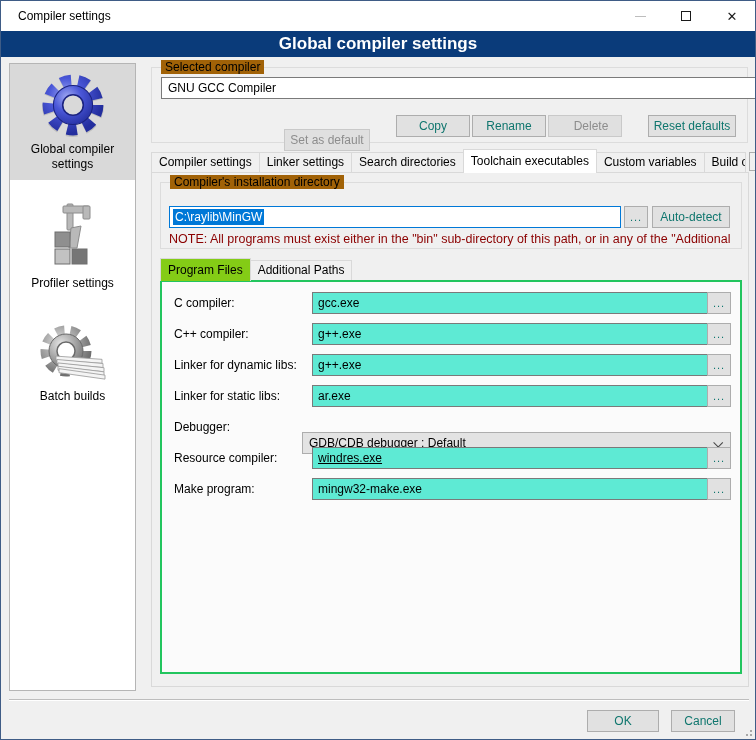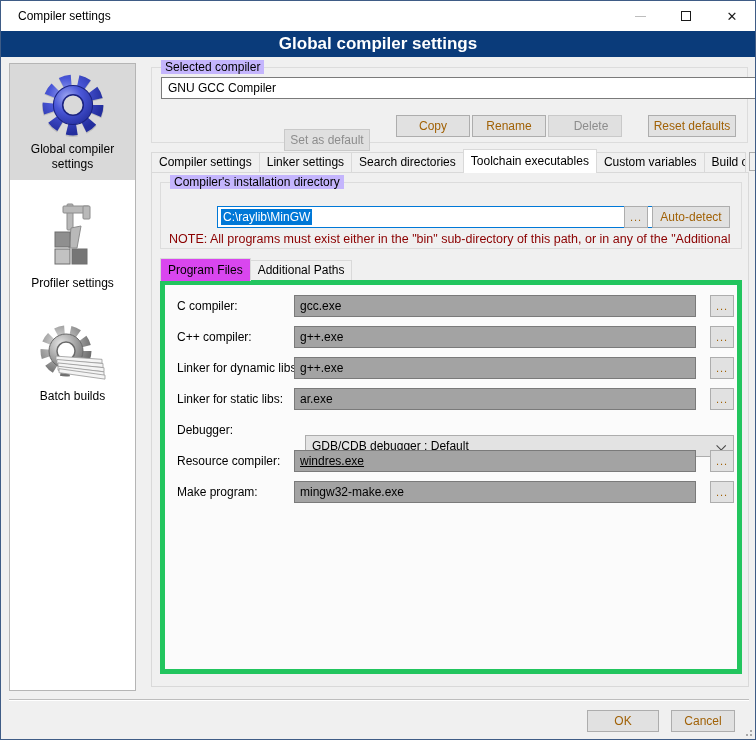--- a/index.html
+++ b/index.html
@@ -29,32 +29,32 @@
   .sidebar { position:absolute; left:8px; top:6px; width:127px; height:628px;
              background:#FFF; border:1px solid #B5B5B5; overflow:hidden; }
   .side-item { text-align:center; padding:6px 2px 8px 2px; cursor:default; }
   .side-item.selected { background:#D9D9D9; }
   .side-item .ic { display:block; margin:2px auto 4px auto; }
   .side-item .lbl { display:block; font-size:12px; line-height:15px; color:#000; }
   .side-item + .side-item { margin-top:14px; }
 
   
   .groupbox { position:absolute; border:1px solid #DCDCDC; }
-  .groupbox > .glabel { position:absolute; left:9px; top:-8px; background:#c4b5fd; padding:0 4px; font-size:12px; }
+  .groupbox > .glabel { position:absolute; left:9px; top:-8px; background:#a16207; padding:0 4px; font-size:12px; }
 
   
   .combo { position:absolute; background:#FFF; border:1px solid #7A7A7A; height:22px;
            display:flex; align-items:center; padding-left:6px; cursor:default; }
   .combo.gray { background:#E3E3E3; border-color:#ADADAD; }
   .combo .chev { position:absolute; right:9px; top:7px; width:7px; height:7px;
                  border-right:1px solid #444; border-bottom:1px solid #444; transform:rotate(45deg) translateY(-1px); }
 
   
   .btn { position:absolute; height:22px; background:#E1E1E1; border:1px solid #ADADAD;
-         font-family:"Liberation Sans", sans-serif; font-size:12px; color:#a16207;
+         font-family:"Liberation Sans", sans-serif; font-size:12px; color:#0f766e;
          display:flex; align-items:center; justify-content:center; }
   .btn.disabled { color:#8D8D8D; border-color:#C9C9C9; background:#E0E0E0; }
 
   
   .tabstrip { position:absolute; left:150px; top:92px; height:24px; display:flex; align-items:flex-end; }
   .tab { height:21px; background:#F0F0F0; border:1px solid #D9D9D9; padding:0 7px;
          line-height:19px; font-size:12px; margin-left:-1px; white-space:nowrap; }
   .tab:first-child { margin-left:0; }
   .tab.active { height:24px; background:#FFF; border-bottom:none; line-height:22px; position:relative; z-index:3; }
   .tab.truncated { width:42px; overflow:hidden; padding-right:0; }
@@ -63,33 +63,33 @@
               display:flex; align-items:center; justify-content:center; margin-left:1px; }
   .tri-l { width:0; height:0; border-top:4px solid transparent; border-bottom:4px solid transparent; border-right:5px solid #000; }
 
   
   .tabpanel { position:absolute; left:150px; top:115px; width:598px; height:515px;
               background:#F0F0F0; border:1px solid #D9D9D9; z-index:1; }
 
   
   .dirgroup { left:8px; top:9px; width:582px; height:67px; }
   .dirinput { position:absolute; left:8px; top:23px; width:452px; height:22px; background:#FFF;
-              border:1px solid #0078D7; display:flex; align-items:center; padding-left:3px;margin-left:48px; }
+              border:1px solid #0078D7; display:flex; align-items:center; padding-left:3px; }
   .dirinput .sel { background:#0078D7; color:#FFF; padding:1px 2px; font-size:12px; }
   .note { position:absolute; left:8px; top:49px; width:568px; color:#8B0000; font-size:12.5px;
           white-space:nowrap; overflow:hidden; }
 
   
   .subtabstrip { position:absolute; left:8px; top:85px; height:23px; display:flex; align-items:flex-end; }
   .subpanel { position:absolute; left:8px; top:107px; width:582px; height:394px;
-              background:#FBFBFB; border:5px solid #22c55e; }
+              background:#FBFBFB; border:2px solid #22c55e; }
 
   
   .frm-label { position:absolute; left:12px; font-size:12px; line-height:22px; }
-  .frm-input { position:absolute; left:129px; width:402px; height:22px; background:#a3a3a3;
+  .frm-input { position:absolute; left:150px; width:402px; height:22px; background:#5eead4;
                border:1px solid #7A7A7A; font-family:"Liberation Sans", sans-serif;
                font-size:12px; padding-left:5px; }
   .frm-browse { left:545px; width:24px; font-size:11px; letter-spacing:1px; }
 
   
   .divider { position:absolute; left:8px; top:642px; width:740px; border-top:1px solid #BDBDBD; border-bottom:1px solid #FFF; }
   .grip { position:absolute; right:3px; bottom:3px; width:9px; height:9px; }
   .grip i { position:absolute; width:2px; height:2px; background:#A8A8A8; }
 </style>
 </head>
@@ -210,21 +210,21 @@
         <span class="glabel">Compiler's installation directory</span>
         <div class="dirinput">
           <span class="sel">C:\raylib\MinGW</span>
         </div>
         <button class="btn" style="left:463px; top:23px; width:24px; font-size:11px; letter-spacing:1px;">...</button>
         <button class="btn" style="left:491px; top:23px; width:78px;">Auto-detect</button>
         <div class="note">NOTE: All programs must exist either in the "bin" sub-directory of this path, or in any of the "Additional</div>
       </div>
 
       <div class="subtabstrip">
-        <div class="tab active" style="height:23px; background:#d946ef;">Program Files</div>
+        <div class="tab active" style="height:23px; background:#84cc16;">Program Files</div>
         <div class="tab">Additional Paths</div>
       </div>
 
       <div class="subpanel">
 
         <span class="frm-label" style="top:10px;">C compiler:</span>
         <input class="frm-input" style="top: 10px;" value="gcc.exe">
         <button class="btn frm-browse" style="top:10px;">...</button>
 
         <span class="frm-label" style="top:41px;">C++ compiler:</span>

